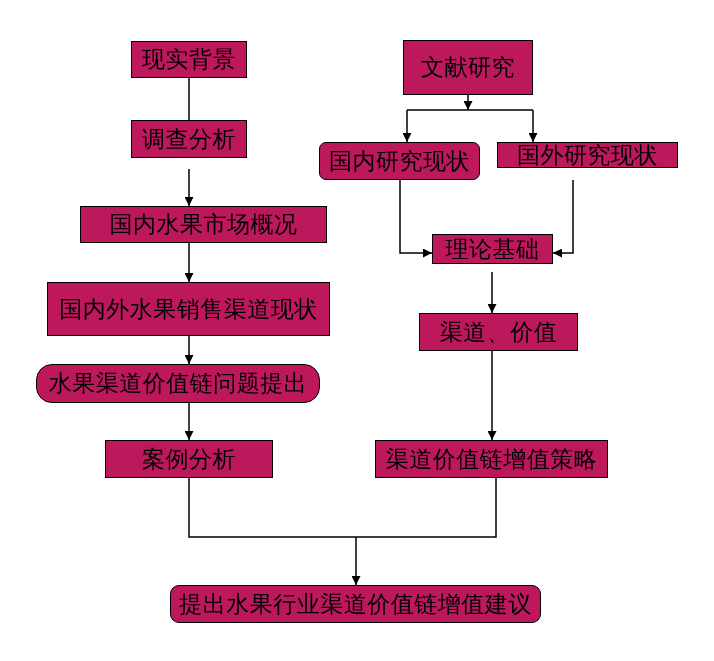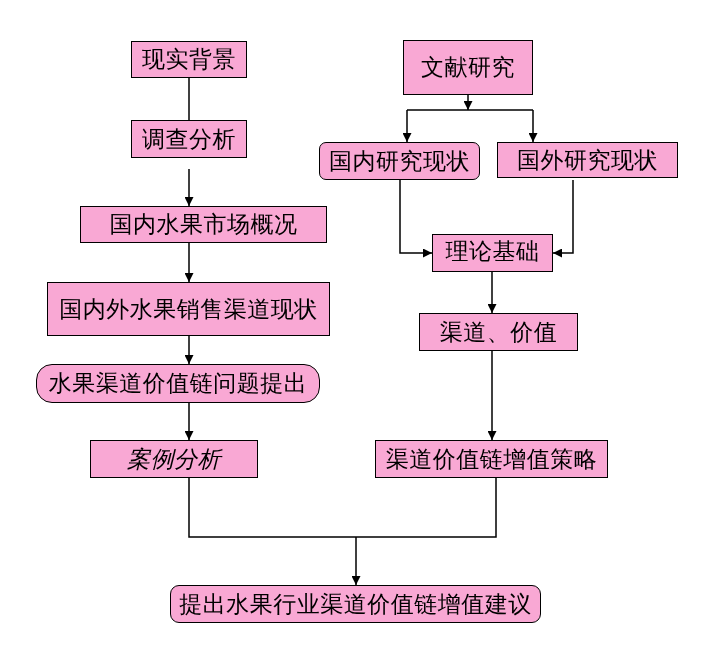--- a/index.html
+++ b/index.html
@@ -19,21 +19,21 @@
     position: absolute;
     left: 0;
     top: 0;
     width: 714px;
     height: 661px;
   }
   .node {
     position: absolute;
     box-sizing: border-box;
     border: 1.5px solid #000000;
-    background: #f9a8d4;
+    background: #be185d;
     color: #000000;
     display: flex;
     align-items: center;
     justify-content: center;
     font-size: 23px;
     line-height: 1;
     white-space: nowrap;
     letter-spacing: 0.5px;
   }
 </style>
@@ -68,24 +68,24 @@
 
     <path d="M189,478 L189,537 L496,537 L496,478" stroke="#000" stroke-width="1.5" fill="none"></path>
     <path d="M356,537 L356,585" stroke="#000" stroke-width="1.5" fill="none" marker-end="url(#ah)"></path>
   </svg>
 
   <div class="node" style="left:131px; top:41px;  width:116px; height:37px;">现实背景</div>
   <div class="node" style="left:131px; top:120px; width:116px; height:38px;">调查分析</div>
   <div class="node" style="left:80px;  top:206px; width:247px; height:37px;">国内水果市场概况</div>
   <div class="node" style="left:47px;  top:282px; width:283px; height:54px;">国内外水果销售渠道现状</div>
   <div class="node" style="left:36px;  top:364px; width:284px; height:39px;border-radius:16px;">水果渠道价值链问题提出</div>
-  <div class="node" style="left:90px; top:440px; width:168px; height:38px;font-style:italic;">案例分析</div>
+  <div class="node" style="left:105px; top:440px; width:168px; height:38px;">案例分析</div>
 
   <div class="node" style="left:403px; top:40px;  width:130px; height:55px;">文献研究</div>
   <div class="node" style="left:319px; top:142px; width:161px; height:38px;border-radius:7px;">国内研究现状</div>
-  <div class="node" style="left:497px; top:142px; width:181px; height:36px;">国外研究现状</div>
-  <div class="node" style="left:432px; top:234px; width:121px; height:38px;font-family:Liberation Mono, monospace;">理论基础</div>
+  <div class="node" style="left:497px; top:142px; width:181px; height:26px;">国外研究现状</div>
+  <div class="node" style="left:432px; top:234px; width:121px; height:30px;">理论基础</div>
   <div class="node" style="left:419px; top:313px; width:159px; height:38px;">渠道、价值</div>
   <div class="node" style="left:375px; top:440px; width:233px; height:38px;">渠道价值链增值策略</div>
 
   <div class="node" style="left:170px; top:585px; width:371px; height:38px;border-radius:9px;">提出水果行业渠道价值链增值建议</div>
 
 </div>
 
 </body></html>

